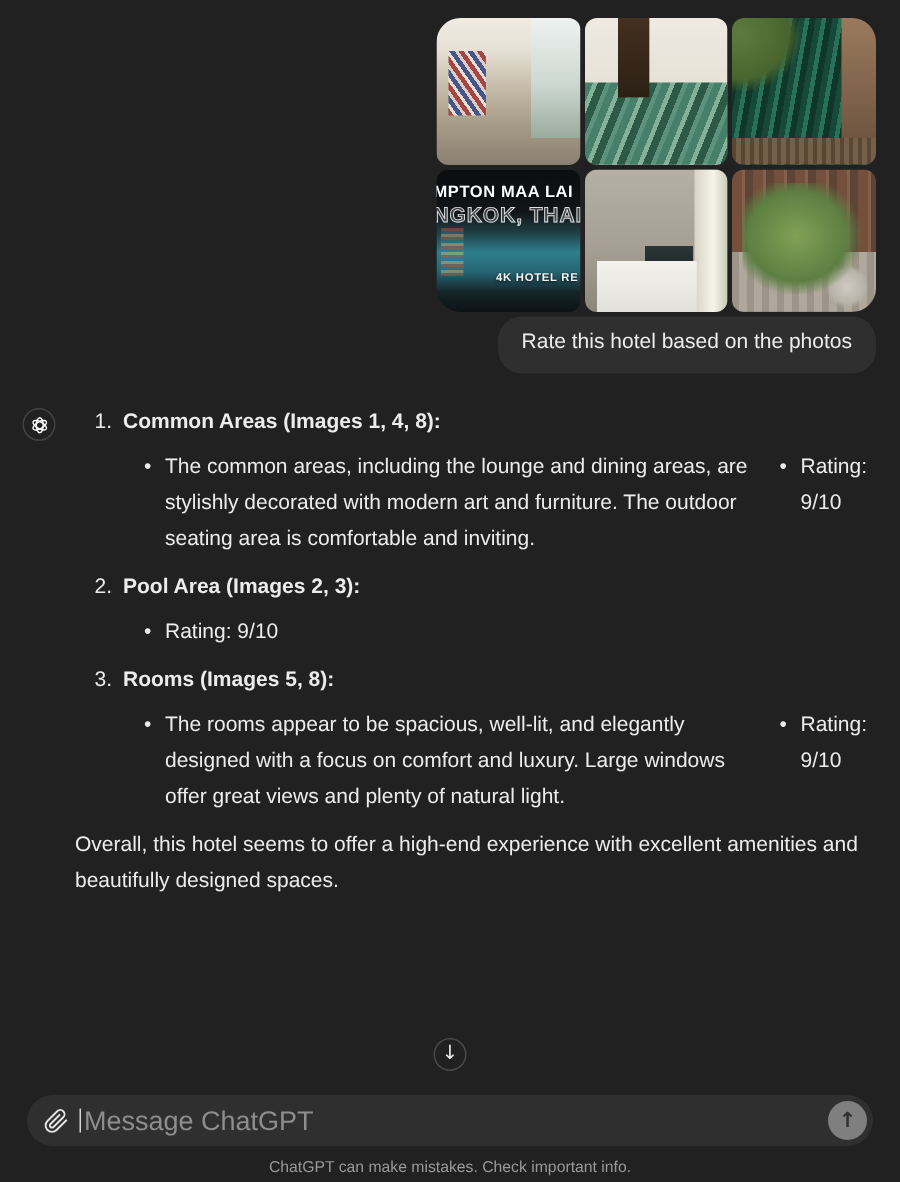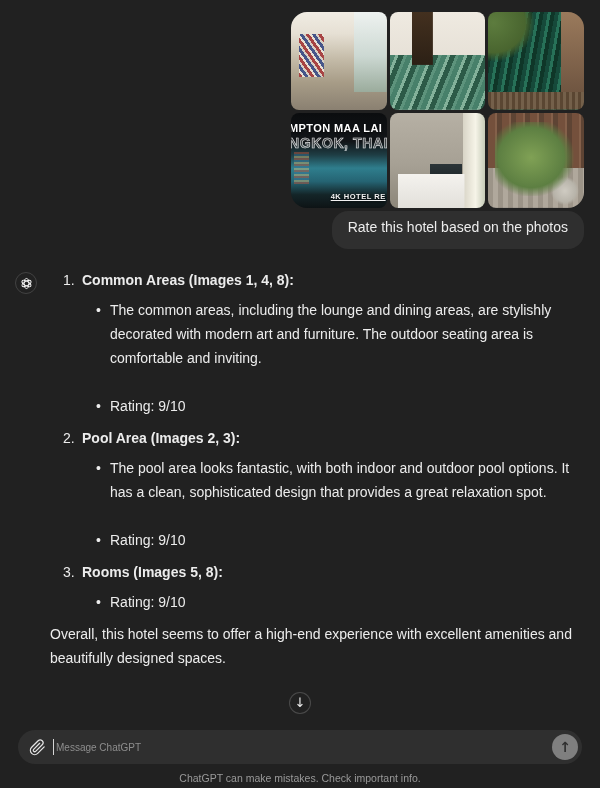--- a/index.html
+++ b/index.html
@@ -60,22 +60,22 @@
       repeating-linear-gradient(90deg,#74503c 0 7px,#84604a 7px 9px,#5e4434 9px 14px);
     background-size:82% 78%, 100% 100%, 100% 42%, 100% 60%;
     background-position:40% 45%, 0 0, 0 100%, 0 0;
     background-repeat:no-repeat; }
 
   .t4 .card-line1{ position:absolute; top:9px; left:-2px; right:0; font-size:11px; font-weight:800;
     letter-spacing:.4px; color:#fff; white-space:nowrap; text-shadow:0 1px 2px rgba(0,0,0,.8); }
   .t4 .card-line2{ position:absolute; top:22px; left:-2px; right:0; font-size:14px; font-weight:700;
     letter-spacing:.6px; color:rgba(255,255,255,.18); -webkit-text-stroke:.6px rgba(255,255,255,.85);
     white-space:nowrap; }
-  .t4 .card-badge{ position:absolute; bottom:7px; right:1px; font-size:7.5px; font-weight:700;
-    letter-spacing:.5px; color:#f2f2f2; white-space:nowrap; text-shadow:0 1px 2px rgba(0,0,0,.8);text-decoration:underline; }
+  .t4 .card-badge{ position:absolute; bottom:19px; right:1px; font-size:7.5px; font-weight:700;
+    letter-spacing:.5px; color:#f2f2f2; white-space:nowrap; text-shadow:0 1px 2px rgba(0,0,0,.8); }
 
   
   .user-bubble{
     position:absolute; top:211px; right:16px; height:38px; line-height:32px;
     background:#2f2f2f; border-radius:16px; padding:0 16px; font-size:14px; color:#ececec;
     white-space:nowrap;
   }
 
   
   .avatar{
@@ -84,21 +84,21 @@
   }
   .assistant-content{
     position:absolute; top:268px; left:50px; right:22px;
     font-size:14px; line-height:24px; color:#ececec;
   }
   .assistant-content p.intro{ margin:0 0 8px; }
   .assistant-content ol{ list-style:none; margin:0 0 8px; display:flex; flex-direction:column; gap:8px; }
   .oli{ position:relative; padding-left:32px; }
   .oli .num{ position:absolute; left:13px; top:0; }
   .oli .ttl{ font-weight:700; }
-  .oli ul{ list-style:none; margin:6px 0 0; display:flex; flex-direction:column; gap:24px; }
+  .oli ul{ list-style:none; margin:6px 0 0; display:flex; gap:6px; }
   .uli{ position:relative; padding-left:28px; }
   .uli::before{ content:"•"; position:absolute; left:14px; top:0; color:#ececec; }
   .assistant-content p.outro{ margin:0; }
 
   
   .scroll-btn{
     position:absolute; top:692px; left:289px; width:22px; height:22px; border-radius:50%;
     background:#212121; border:1px solid rgba(255,255,255,.18); color:#ececec;
     font-size:13px; line-height:20px; text-align:center; cursor:pointer; padding:0;
     font-family:"DejaVu Sans", sans-serif;
@@ -107,21 +107,21 @@
   
   .bottom-bar{ position:absolute; left:0; right:0; top:726px; height:62px; background:#212121; }
   .composer{
     position:absolute; top:4px; left:18px; right:18px; height:34px;
     background:#2f2f2f; border-radius:17px; display:flex; align-items:center;
   }
   .attach-btn{ background:none; border:none; padding:0 0 0 11px; display:flex; align-items:center; cursor:pointer; }
   .caret{ width:1px; height:16px; background:#d6d6d6; margin-left:7px; }
   .composer input{
     flex:1; background:transparent; border:none; outline:none; color:#ececec;
-    font-size:10px; font-family:"Liberation Sans", sans-serif; padding:0 6px 0 2px; height:100%;
+    font-size:18px; font-family:"Liberation Sans", sans-serif; padding:0 6px 0 2px; height:100%;
   }
   .composer input::placeholder{ color:#8e8e8e; opacity:1; }
   .send-btn{
     width:26px; height:26px; border-radius:50%; border:none; background:#7f7f7f;
     color:#2f2f2f; font-size:14px; font-weight:700; margin-right:4px; cursor:pointer;
     display:flex; align-items:center; justify-content:center;
     font-family:"DejaVu Sans", sans-serif; line-height:1;
   }
   .footer{
     position:absolute; top:46px; left:0; right:0; text-align:center;
@@ -163,27 +163,27 @@
     <li class="oli">
       <span class="num">1.</span><span class="ttl">Common Areas (Images 1, 4, 8):</span>
       <ul>
         <li class="uli">The common areas, including the lounge and dining areas, are stylishly decorated with modern art and furniture. The outdoor seating area is comfortable and inviting.</li>
         <li class="uli">Rating: 9/10</li>
       </ul>
     </li>
     <li class="oli">
       <span class="num">2.</span><span class="ttl">Pool Area (Images 2, 3):</span>
       <ul>
-        <li class="uli">The pool area looks fantastic, with both indoor and outdoor pool options. It has a clean, sophisticated design that provides a great relaxation spot.</li>
         <li class="uli">Rating: 9/10</li>
       </ul>
     </li>
     <li class="oli">
       <span class="num">3.</span><span class="ttl">Rooms (Images 5, 8):</span>
       <ul>
+        <li class="uli">The rooms appear to be spacious, well-lit, and elegantly designed with a focus on comfort and luxury. Large windows offer great views and plenty of natural light.</li>
         <li class="uli">Rating: 9/10</li>
       </ul>
     </li>
   </ol>
   <p class="outro">Overall, this hotel seems to offer a high-end experience with excellent amenities and beautifully designed spaces.</p>
 </div>
 
 <button class="scroll-btn">
   <span>↓</span>
 </button>

